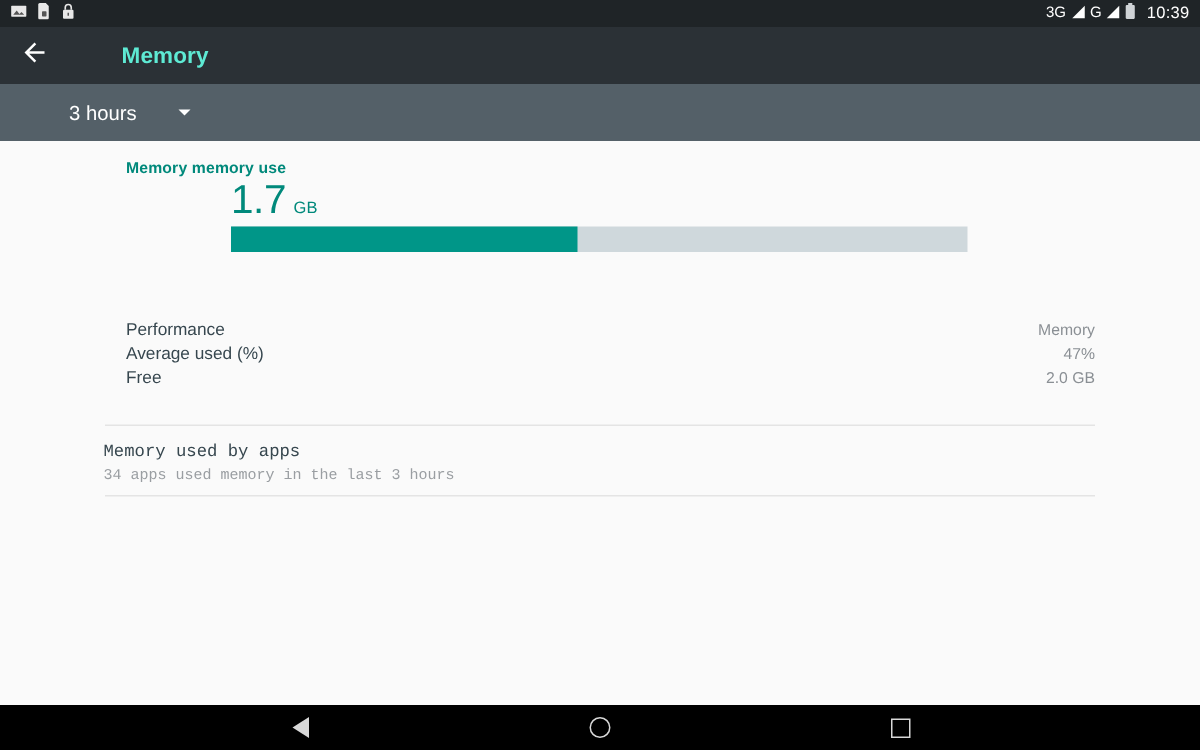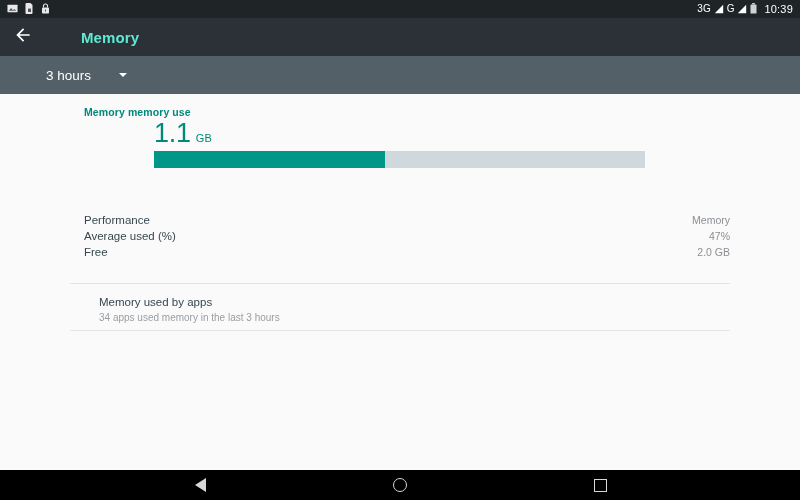--- a/index.html
+++ b/index.html
@@ -189,23 +189,24 @@
     left: 70px;
     width: 660px;
     height: 1px;
     background: #e4e4e4;
   }
   .divider.top { top: 189px; }
   .divider.bottom { top: 236px; }
 
   .apps-block {
     position: absolute;
-    left: 99px;
+    left: 69px;
     top: 200px;
     cursor: pointer;
+    font-family: Liberation Mono, monospace;
   }
   .apps-title {
     font-size: 11.5px;
     color: #37474f;
     line-height: 16px;
   }
   .apps-sub {
     font-size: 10px;
     color: #9a9ea2;
     line-height: 15px;
@@ -312,21 +313,21 @@
       <span class="spinner-label">3 hours</span>
       <span class="caret"></span>
     </div>
   </div>
 
   <div class="content">
 
     <div class="section-label">Memory memory use</div>
 
     <div class="big-value">
-      <span class="big-number">1.1</span>
+      <span class="big-number">1.7</span>
       <span class="big-unit">GB</span>
     </div>
 
     <div class="bar-track" style="background: rgb(207, 216, 220);">
       <div class="bar-fill" style="width: 47%; background: rgb(0, 150, 136);"></div>
     </div>
 
     <div class="stats">
       <div class="stat-row">
         <span class="stat-key">Performance</span>

